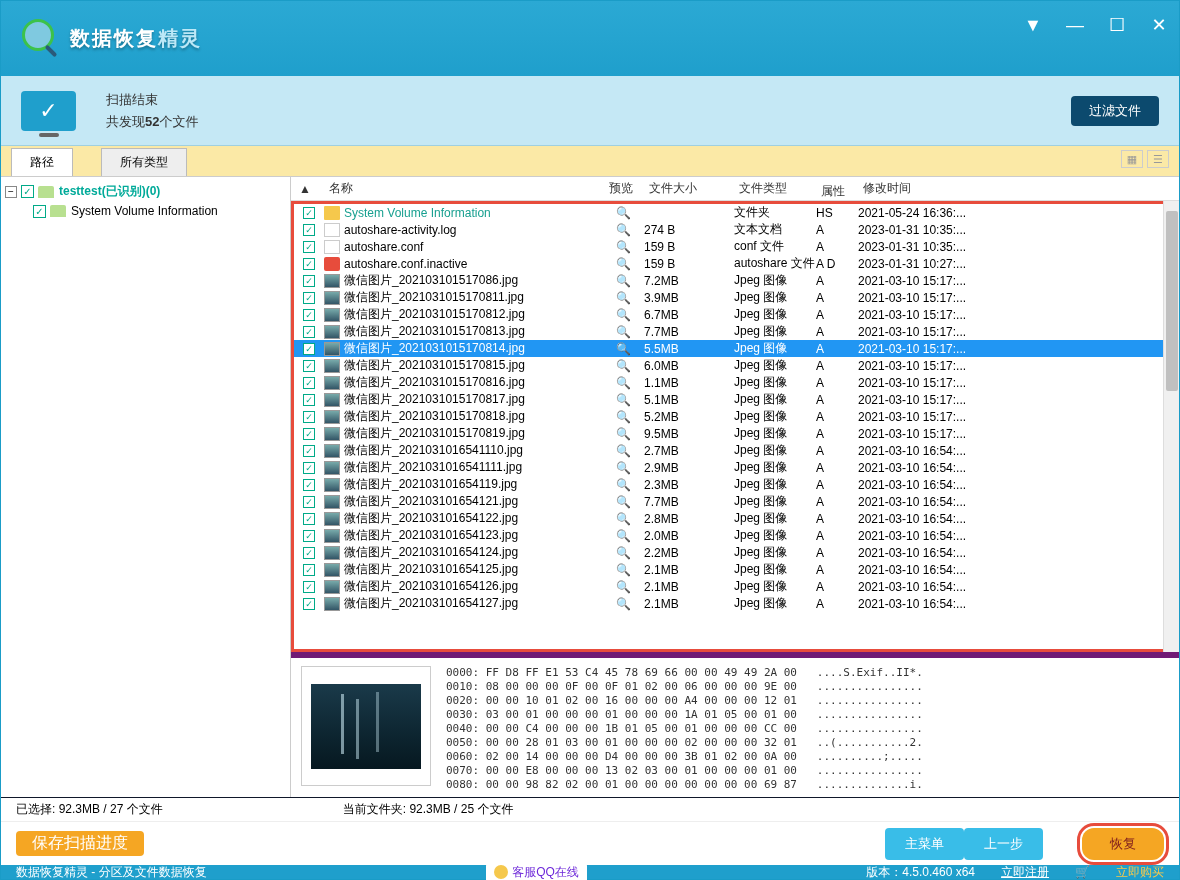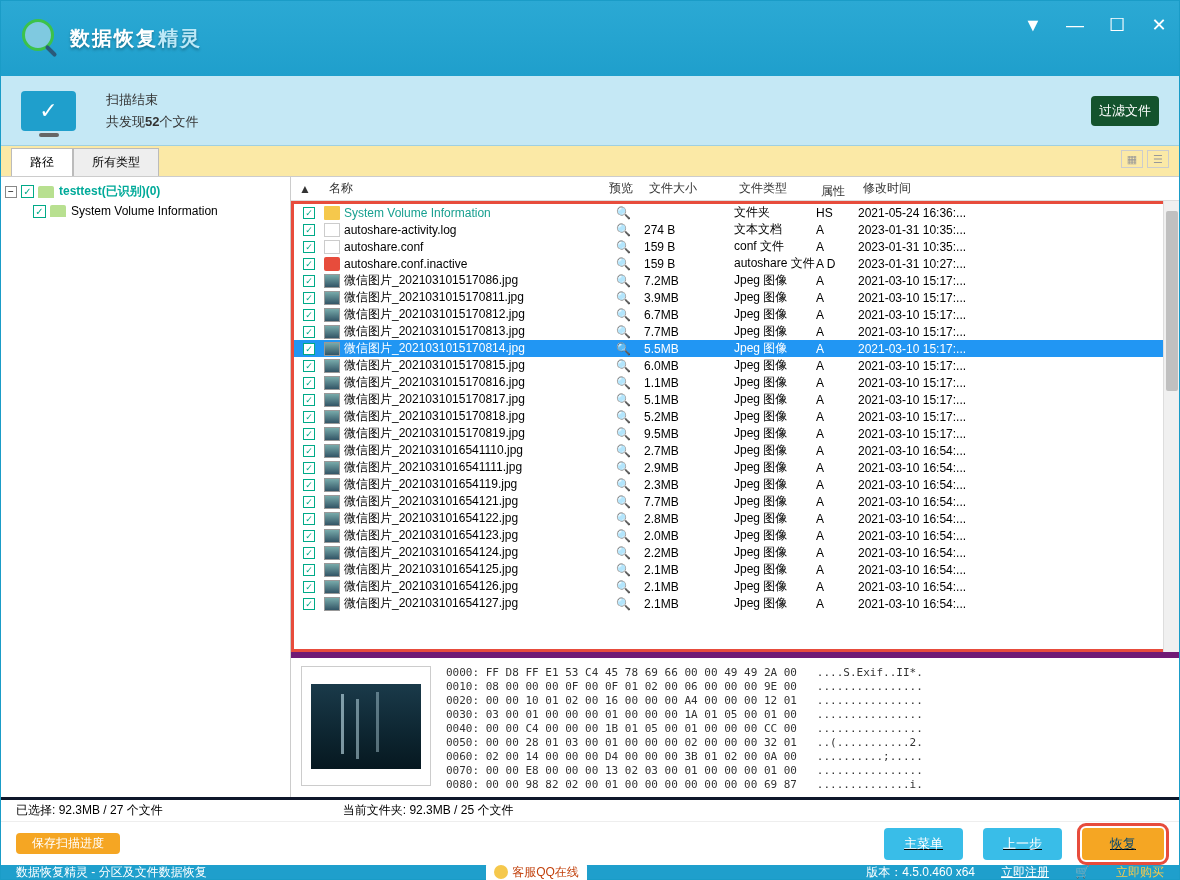--- a/index.html
+++ b/index.html
@@ -12,22 +12,22 @@
 .logo-handle { width: 14px; height: 4px; background: #2a5a7a; position: absolute; bottom: 8px; left: 28px; transform: rotate(45deg); border-radius: 2px; }
 .logo-text { color: #fff; font-size: 20px; font-weight: bold; text-shadow: 0 2px 3px rgba(0,0,0,0.3); letter-spacing: 2px; }
 .logo-text .accent { color: #bce8f7; }
 .win-controls { position: absolute; right: 10px; top: 14px; display: flex; gap: 22px; }
 .win-btn { width: 20px; height: 20px; color: #fff; cursor: pointer; display: flex; align-items: center; justify-content: center; font-size: 18px; }
 .summary-bar { height: 70px; background: #c5e8f5; display: flex; align-items: center; padding: 0 20px; border-bottom: 1px solid #a0d0e0; }
 .monitor-icon { width: 55px; height: 40px; background: #1f9fcc; border-radius: 4px; position: relative; margin-right: 30px; display: flex; align-items: center; justify-content: center; }
 .monitor-icon::after { content: ''; position: absolute; bottom: -6px; left: 50%; transform: translateX(-50%); width: 20px; height: 4px; background: #666; border-radius: 2px; }
 .monitor-check { color: #fff; font-size: 22px; }
 .summary-text { flex: 1; color: #333; font-size: 13px; line-height: 22px; }
-.filter-btn { background: #14532d; color: #fff; border: none; padding: 6px 8px; border-radius: 4px; font-size: 13px; cursor: pointer; }
-.tabs-row { height: 30px; background: #fbe9a6; display: flex; align-items: flex-end; padding-left: 10px; position: relative; }
+.filter-btn { background: #0c4a6e; color: #fff; border: none; padding: 6px 18px; border-radius: 4px; font-size: 13px; cursor: pointer; }
+.tabs-row { height: 30px; background: #fbe9a6; display: flex; align-items: flex-end; padding-left: 10px; position: relative; gap: 28px; }
 .tab { padding: 5px 18px; font-size: 12px; border: 1px solid #bbb; border-bottom: none; background: #eee; cursor: pointer; }
 .tab.active { background: #fff; }
 .view-toggles { position: absolute; right: 10px; top: 4px; display: flex; gap: 4px; }
 .view-toggle { width: 22px; height: 18px; border: 1px solid #ccc; display: flex; align-items: center; justify-content: center; font-size: 11px; color: #999; }
 .content { flex: 1; display: flex; background: #fff; border-top: 1px solid #ccc; min-height: 0; }
 .tree-panel { width: 290px; border-right: 1px solid #ccc; padding: 4px; font-size: 12px; }
 .tree-item { display: flex; align-items: center; padding: 2px 0; cursor: pointer; }
 .tree-toggle { width: 12px; height: 12px; border: 1px solid #888; display: flex; align-items: center; justify-content: center; font-size: 10px; margin-right: 4px; }
 .tree-check { width: 13px; height: 13px; border: 1px solid #0a8; margin-right: 4px; display: flex; align-items: center; justify-content: center; color: #0a8; font-size: 10px; }
 .tree-folder { width: 16px; height: 12px; background: #b8e090; margin-right: 5px; border-radius: 2px 2px 0 0; position: relative; }
@@ -60,29 +60,29 @@
 .fprev.active { color: #1f9fcc; }
 .fsize { width: 90px; }
 .ftype { width: 82px; }
 .fattr { width: 42px; }
 .fdate { width: 155px; }
 .preview-panel { height: 145px; border-top: 6px solid #701a75; display: flex; padding: 8px 10px; gap: 15px; font-size: 11px; }
 .preview-thumb { width: 130px; height: 120px; border: 1px solid #ccc; display: flex; align-items: center; justify-content: center; }
 .thumb-img { width: 110px; height: 85px; background: linear-gradient(180deg, #1a3a4a 0%, #0d2530 60%, #061820 100%); position: relative; }
 .thumb-img::before { content: ''; position: absolute; left: 30px; top: 10px; width: 3px; height: 60px; background: rgba(200,230,240,0.6); box-shadow: 15px 5px 0 rgba(200,230,240,0.5), 35px -2px 0 rgba(200,230,240,0.4); }
 .hex-dump { flex: 1; font-family: monospace; font-size: 11px; line-height: 14px; white-space: pre; overflow: hidden; color: #333; }
-.status-bar { height: 24px; background: #fff; border-top: 3px solid #0f172a; display: flex; align-items: center; padding: 0 15px; font-size: 12px; gap: 180px; }
+.status-bar { height: 24px; background: #fff; border-top: 1px solid #0f172a; display: flex; align-items: center; padding: 0 15px; font-size: 12px; gap: 180px; }
 .bottom-bar { height: 44px; background: #fff; display: flex; align-items: center; padding: 0 15px; border-top: 1px solid #eee; }
-.save-btn { background: #f5a623; color: #fff; border: none; padding: 2px 16px; border-radius: 4px; font-size: 12px; cursor: pointer; }
-.bottom-right { margin-left: auto; display: flex; gap: 20px; text-decoration: underline; }
+.save-btn { background: #f5a623; color: #fff; border: none; padding: 2px 16px; border-radius: 4px; font-size: 16px; cursor: pointer; }
+.bottom-right { margin-left: auto; display: flex; gap: 0; }
 .menu-btn { background: #39bde8; color: #fff; border: none; padding: 7px 20px; border-radius: 4px; font-size: 13px; cursor: pointer; }
-.recover-btn { background: #f5a623; color: #0c4a6e; border: none; padding: 7px 28px; border-radius: 4px; font-size: 13px; cursor: pointer; outline: 3px solid #e74c3c; outline-offset: 2px; }
+.recover-btn { background: #f5a623; color: #7f1d1d; border: none; padding: 7px 28px; border-radius: 12px; font-size: 13px; cursor: pointer; outline: 3px solid #e74c3c; outline-offset: 2px; margin-left: 39px; }
 .footer { height: 14px; background: #1f9fcc; color: #fff; display: flex; align-items: center; padding: 0 15px; font-size: 12px; }
 .footer-left { }
-.footer-center { margin-left: auto; margin-right: auto; background: #fff; color: #c2410c; padding: 1px 8px; border-radius: 3px; display: flex; align-items: center; gap: 4px; }
+.footer-center { margin-left: auto; margin-right: auto; background: #fff; color: #6d28d9; padding: 1px 8px; border-radius: 3px; display: flex; align-items: center; gap: 4px; }
 .footer-right { display: flex; align-items: center; gap: 26px; }
 .qq-icon { width: 14px; height: 14px; background: #f5c84c; border-radius: 50%; }
 .cart-icon { color: #f5c84c; }
 .scroll-stub { width: 16px; background: #f0f0f0; border-left: 1px solid #ddd; position: relative; }
 .scroll-stub::after { content:''; position:absolute; top:10px; left:2px; width:12px; height:180px; background:#c0c0c0; border-radius:2px; }
 .list-body-wrap { display:flex; flex:1; min-height:0; }
 </style>
 </head>
 <body>
 

